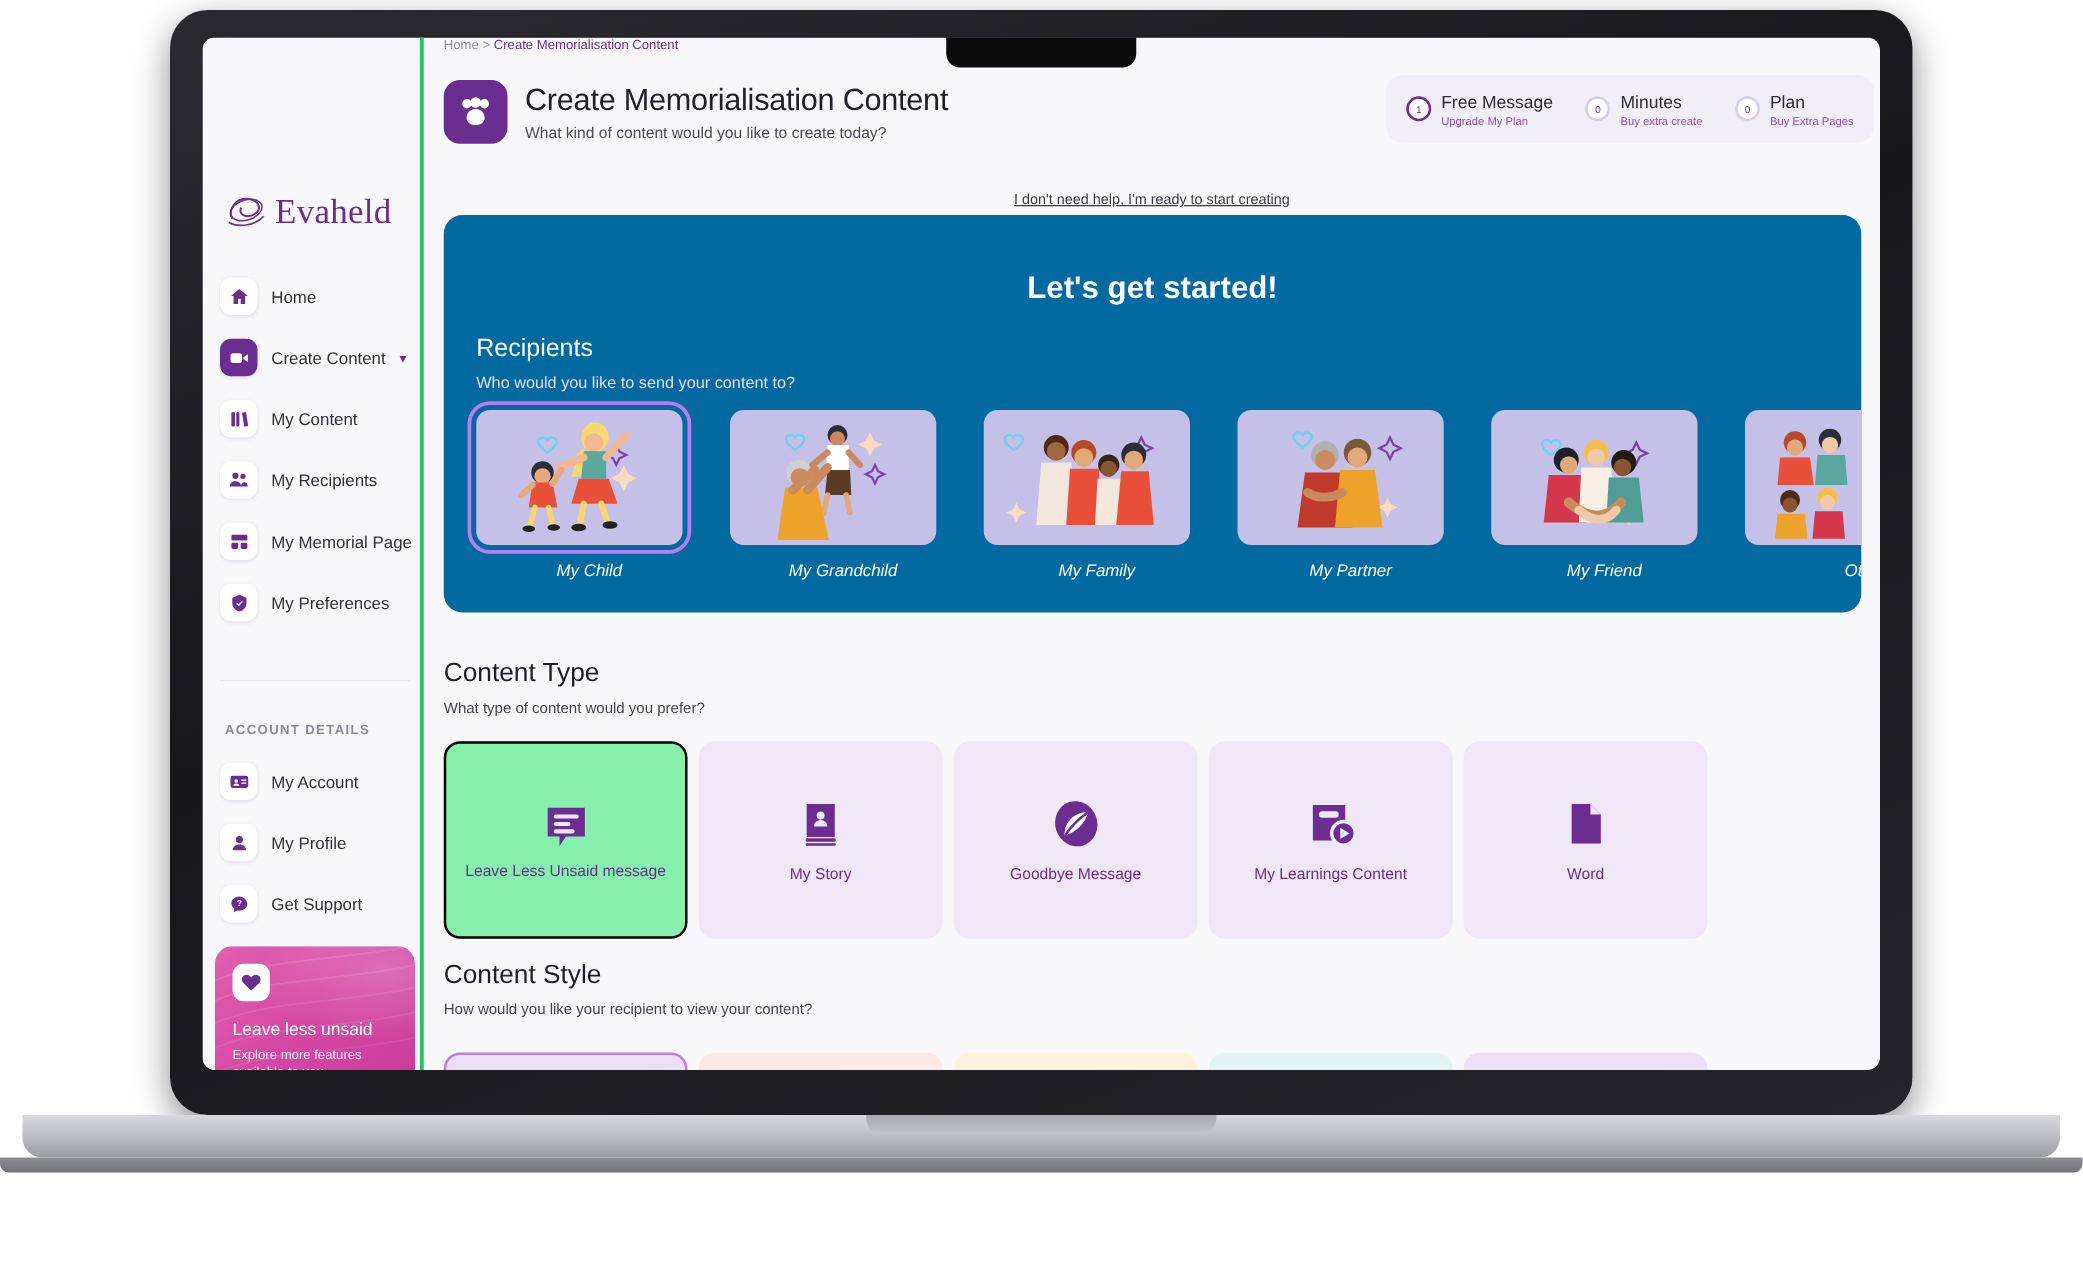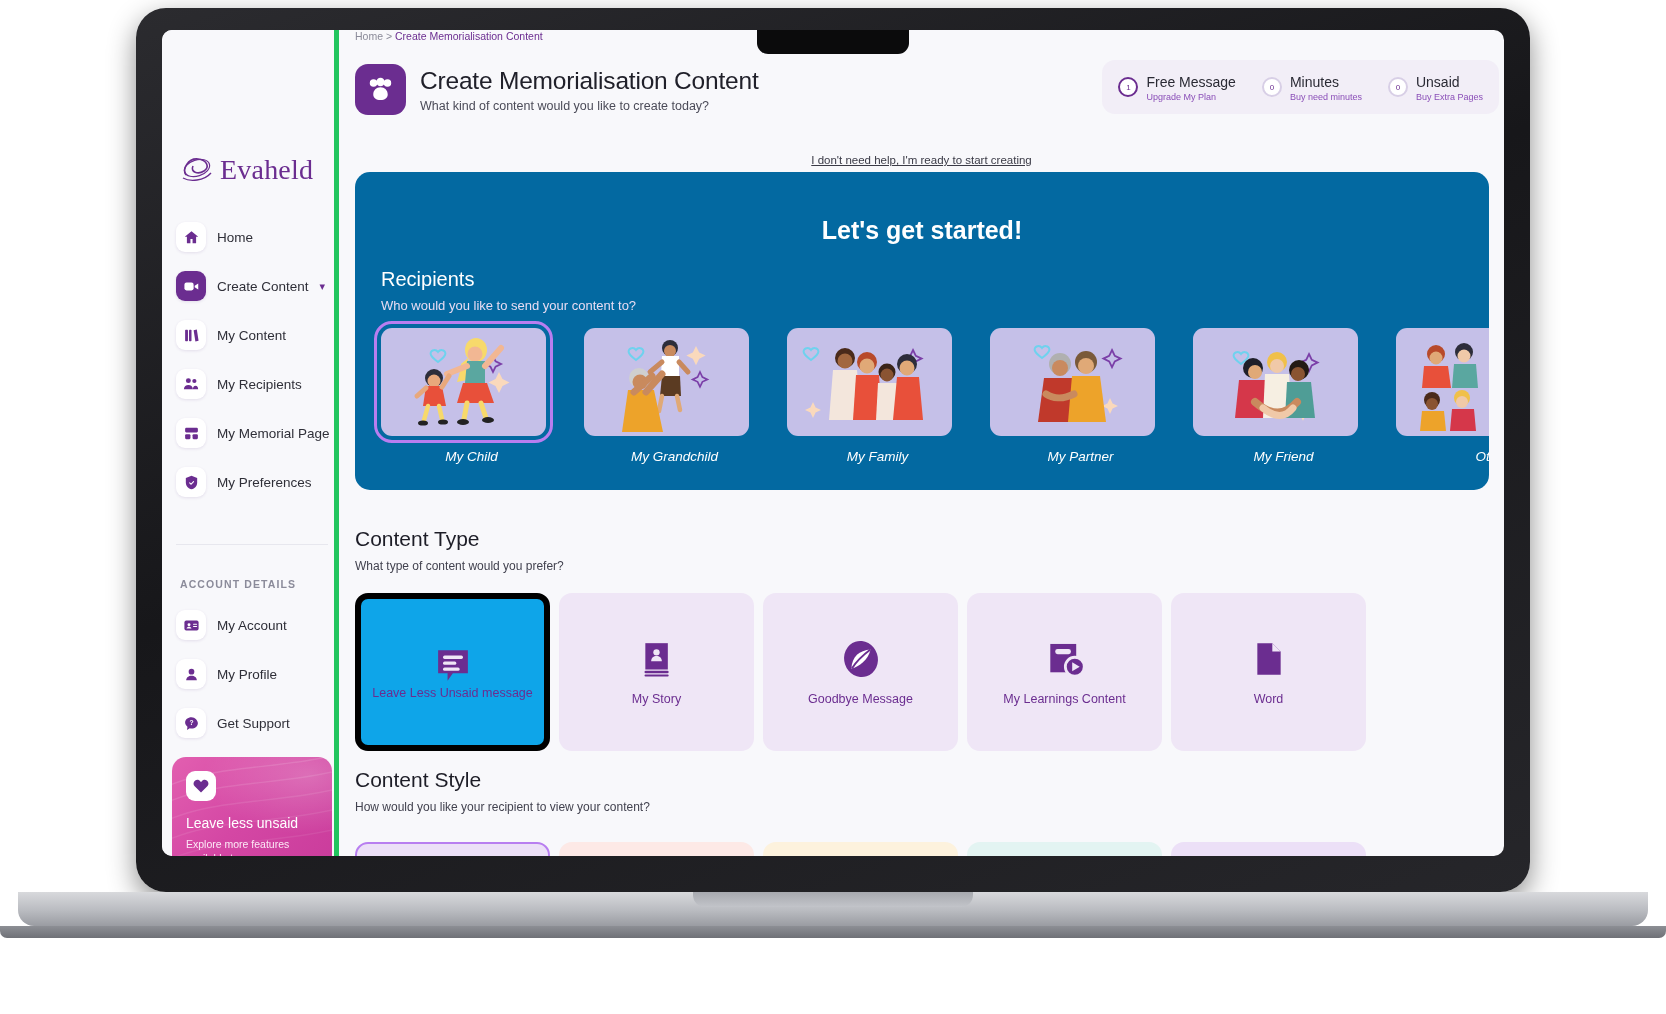--- a/index.html
+++ b/index.html
@@ -54,21 +54,21 @@
     position: absolute; left: 0; top: 0; width: 1342px; height: 826px;
     background: #f8f8fb;
     overflow: hidden;
   }
   
 
   
   .sidebar {
     position: absolute; left: 0; top: 0; width: 177px; height: 826px;
     background: #f8f8fb;
-    border-right: 5px solid #22c55e;
+    border-right: 3px solid #22c55e;
     padding-left: 28px;
   }
   .logo-wrap {
     position: absolute; left: 18px; top: 124px;
     display: flex; align-items: center; gap: 6px;
   }
   .logo-mark { width: 34px; height: 30px; }
   .logo-text {
     font-family: "Liberation Serif", serif;
     font-size: 28px; color: #6b2d90; letter-spacing: .2px;
@@ -216,21 +216,21 @@
     position: absolute; left: 16px; top: 563px; right: 0;
     display: flex; gap: 9px;
   }
   .type-card {
     width: 195px; height: 158px; flex: 0 0 auto;
     background: #efe6f6; border-radius: 13px;
     display: flex; flex-direction: column; align-items: center;
     justify-content: flex-start; padding-top: 42px; cursor: pointer;
     position: relative;
   }
-  .type-card.sel { background: #0ea5e9; border: 6px solid #000000; }
+  .type-card.sel { background: #86efac; border: 2px solid #000000; }
   .type-ico { height: 48px; display: flex; align-items: center; justify-content: center; }
   .type-lbl {
     position: absolute; bottom: 45px; left: 0; right: 0;
     text-align: center; font-size: 12.5px; color: #6b2d90;
   }
 
   .style-row {
     position: absolute; left: 16px; top: 812px; right: 0;
     display: flex; gap: 9px;
   }
@@ -412,27 +412,27 @@
               <span class="stat-bubble hi">1</span>
               <span>
                 <span class="stat-name">Free Message</span>
                 <a class="stat-link" href="#">Upgrade My Plan</a>
               </span>
             </div>
             <div class="stat">
               <span class="stat-bubble">0</span>
               <span>
                 <span class="stat-name">Minutes</span>
-                <a class="stat-link" href="#">Buy need minutes</a>
+                <a class="stat-link" href="#">Buy extra create</a>
               </span>
             </div>
             <div class="stat">
               <span class="stat-bubble">0</span>
               <span>
-                <span class="stat-name">Unsaid</span>
+                <span class="stat-name">Plan</span>
                 <a class="stat-link" href="#">Buy Extra Pages</a>
               </span>
             </div>
           </div>
 
           <a class="helper-link" href="#">I don't need help, I'm ready to start creating</a>
 
           <div class="hero">
             <div class="hero-title">Let's get started!</div>
             <div class="hero-h2">Recipients</div>

